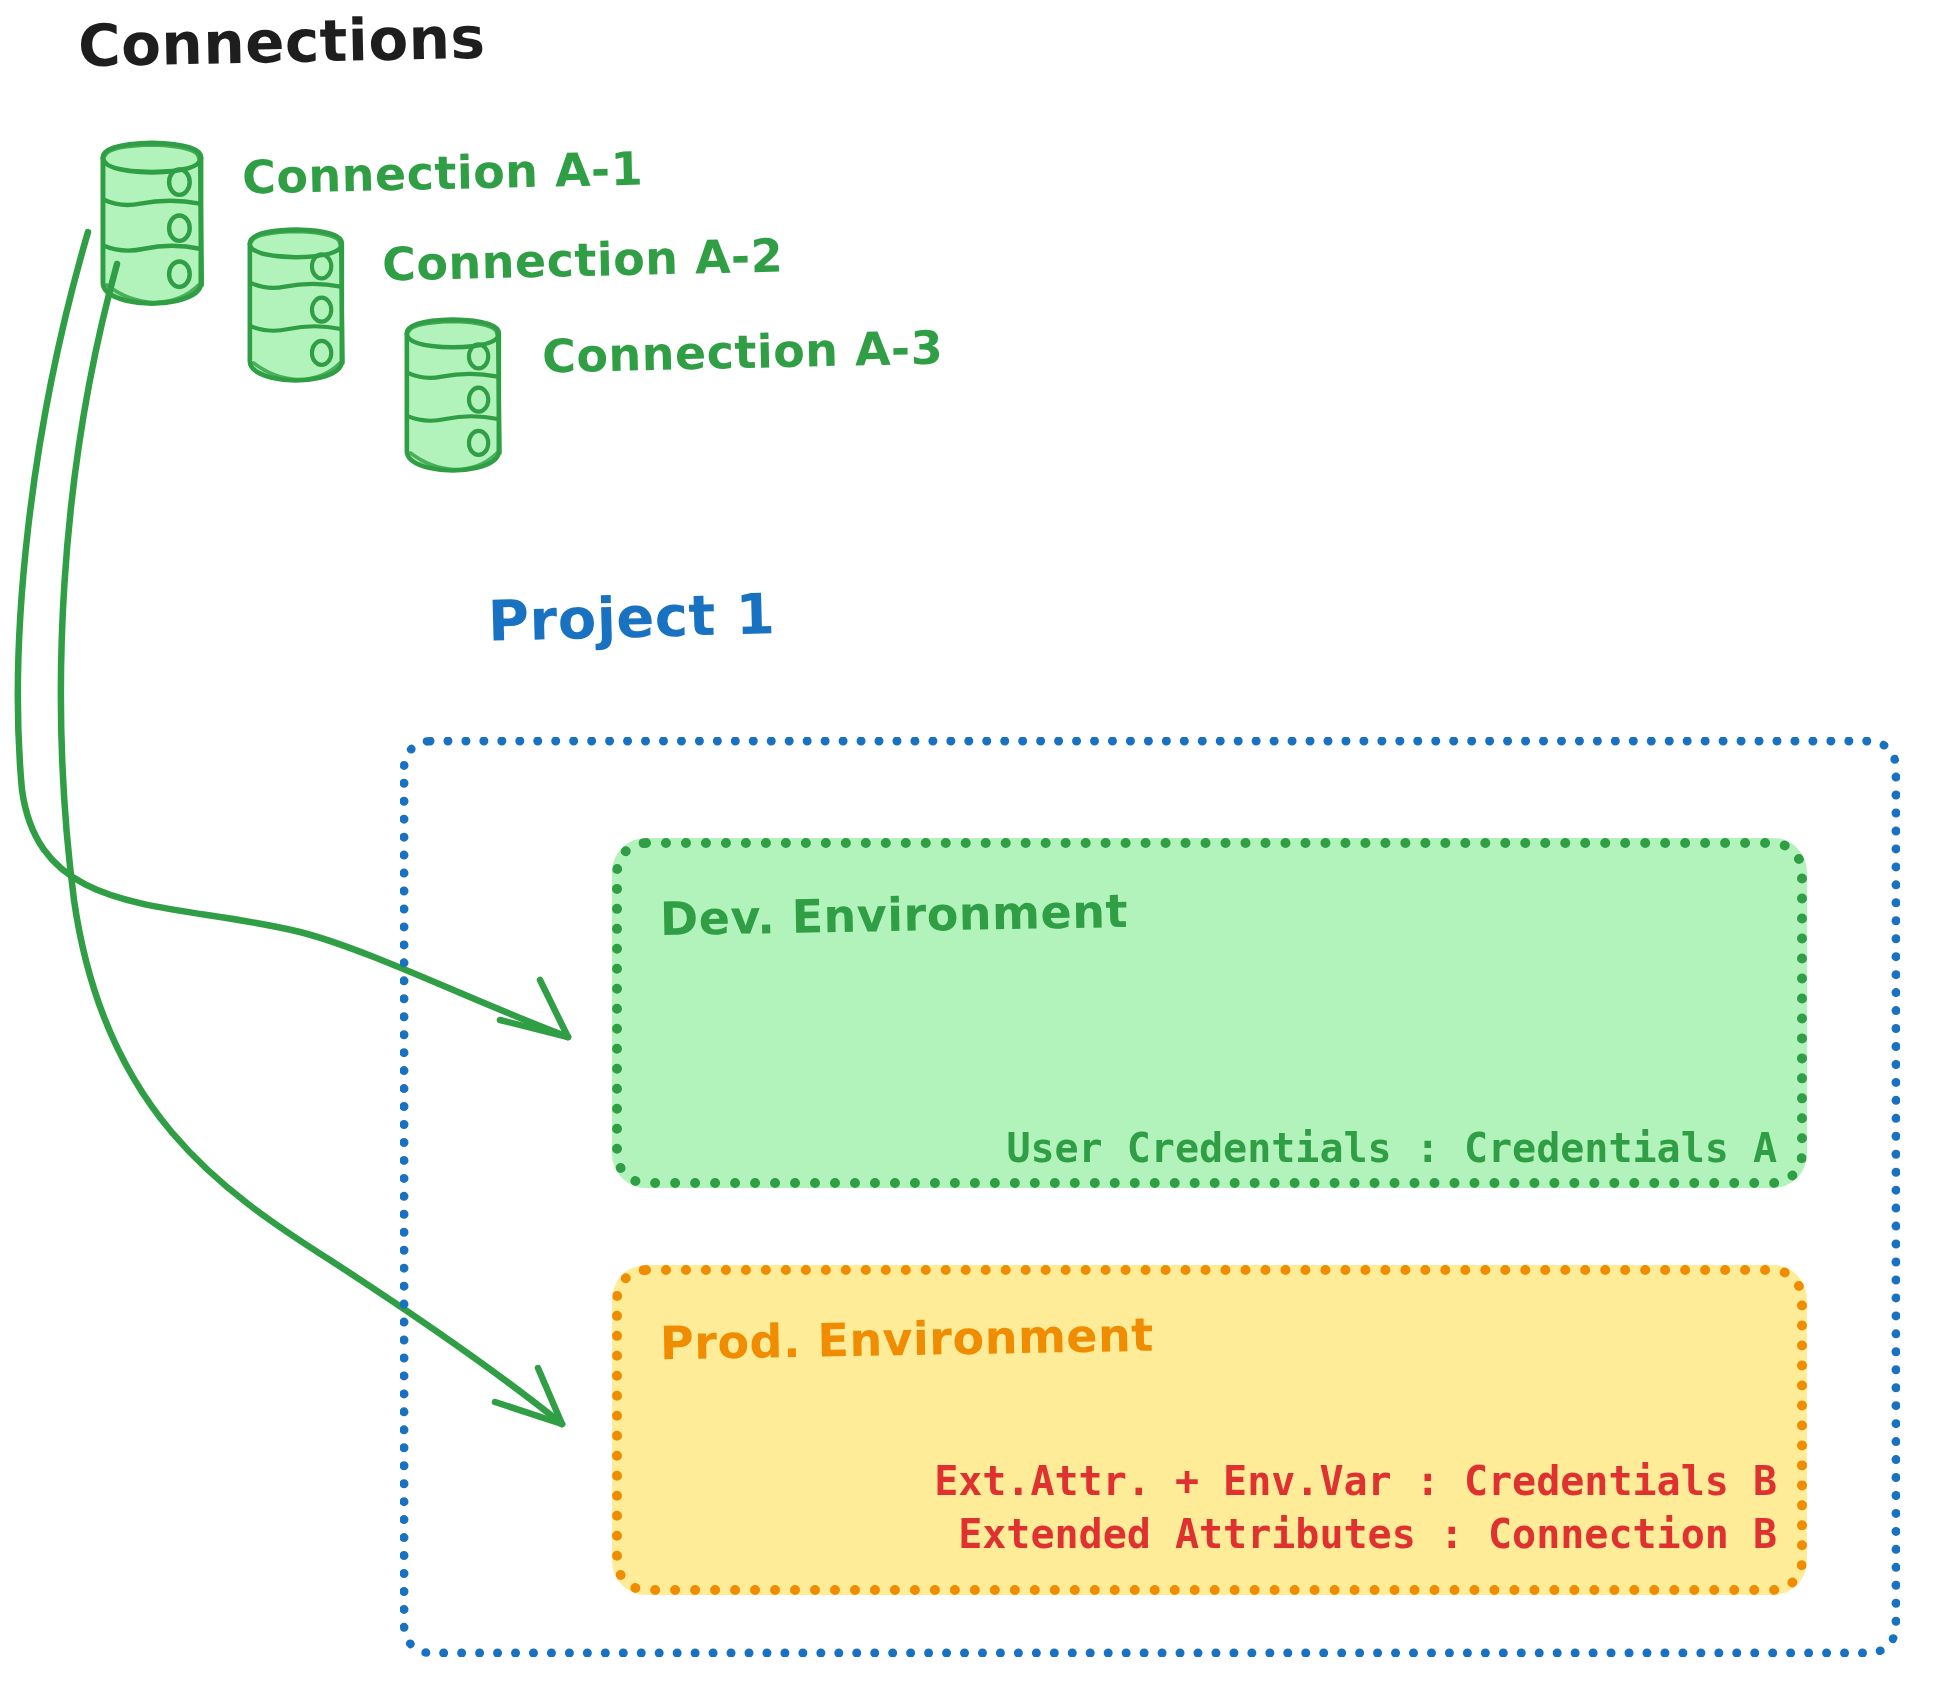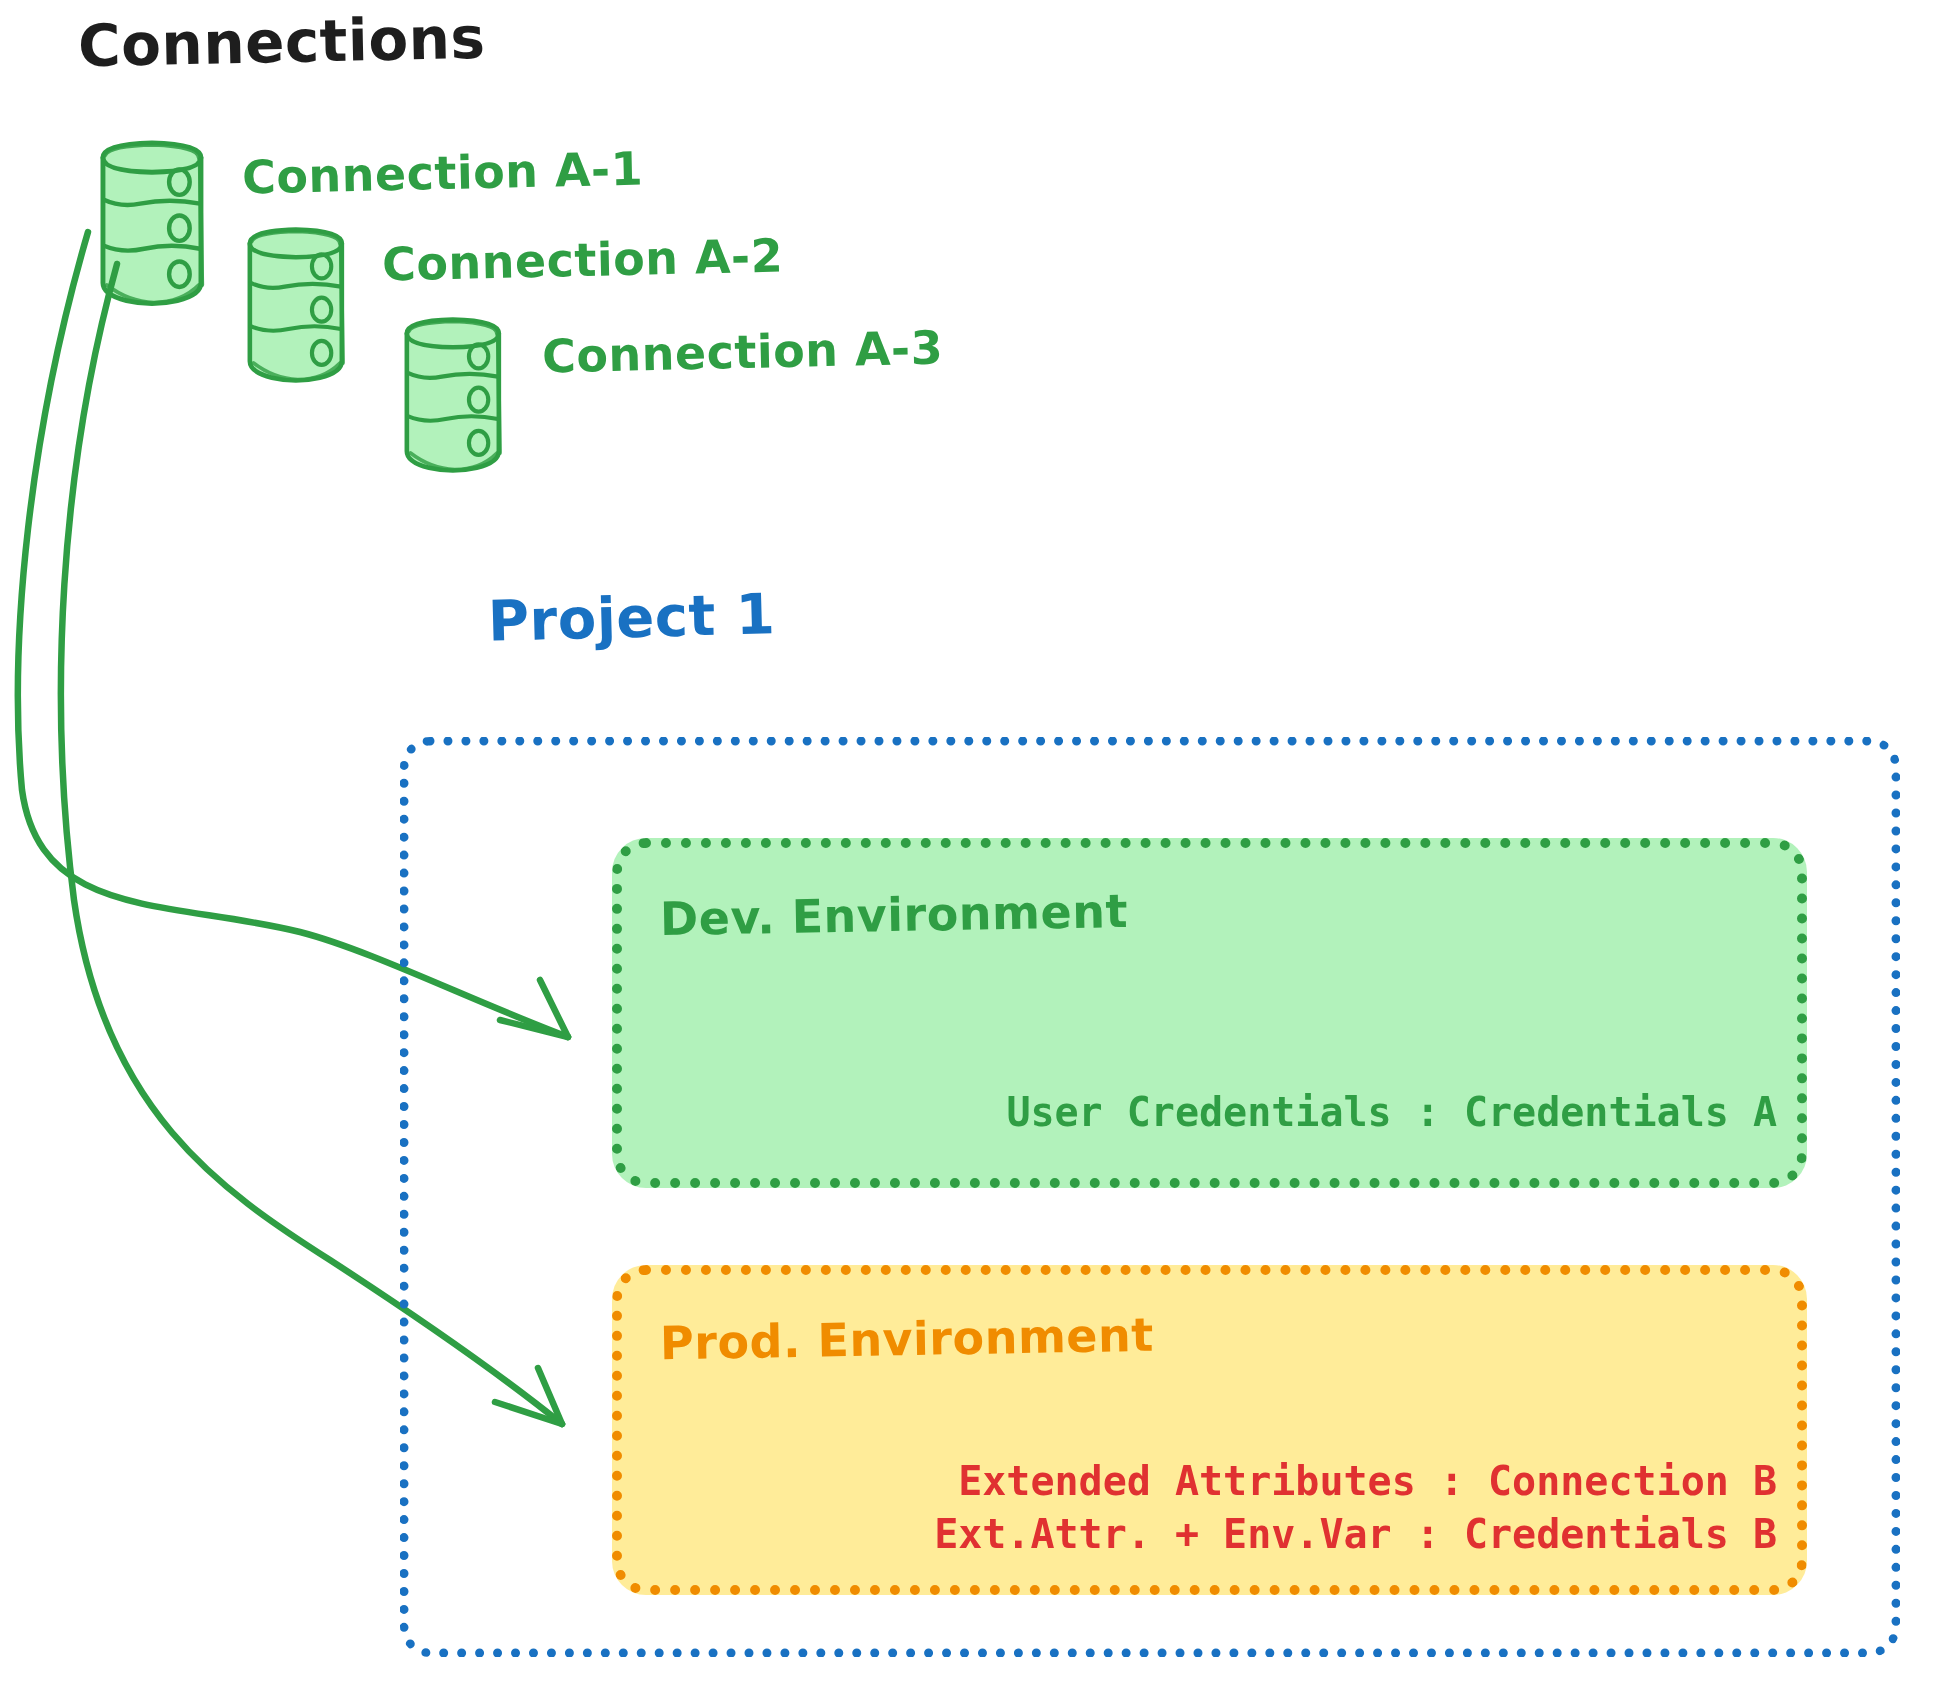--- a/index.html
+++ b/index.html
@@ -40,21 +40,21 @@
   }
   #prod-box{
     left:612px;top:1265px;width:1195px;height:330px;
     border:10px dotted #f08c00;background:#ffec99;
   }
   .env-title{position:absolute;font-size:46px;}
   #dev-title{left:660px;top:888px;color:#2f9e44;transform:rotate(-1deg);}
   #prod-title{left:660px;top:1312px;color:#f08c00;transform:rotate(-1deg);}
 
   .env-lines{position:absolute;text-align:right;font-size:40px;line-height:1.33;}
-  #dev-lines{left:807px;top:1086px;width:970px;color:#2f9e44;}
+  #dev-lines{left:807px;top:1122px;width:970px;color:#2f9e44;}
   #prod-lines{left:757px;top:1455px;width:1020px;color:#e03131;}
   .env-lines div{white-space:pre;}
 </style>
 </head>
 <body>
 
 <div id="stage">
 
   <svg class="svg-layer" viewBox="0 0 1938 1691">
     <defs>
@@ -115,17 +115,17 @@
 
   <div id="dev-box" class="env-box"></div>
   <div id="dev-title" class="env-title hand">Dev. Environment</div>
   <div id="dev-lines" class="env-lines mono">
     <div>User Credentials : Credentials A</div>
   </div>
 
   <div id="prod-box" class="env-box"></div>
   <div id="prod-title" class="env-title hand">Prod. Environment</div>
   <div id="prod-lines" class="env-lines mono">
+    <div>Ext.Attr. + Env.Var : Credentials B</div>
     <div>Extended Attributes : Connection B</div>
-    <div>Ext.Attr. + Env.Var : Credentials B</div>
   </div>
 
 </div>
 
 </body></html>

